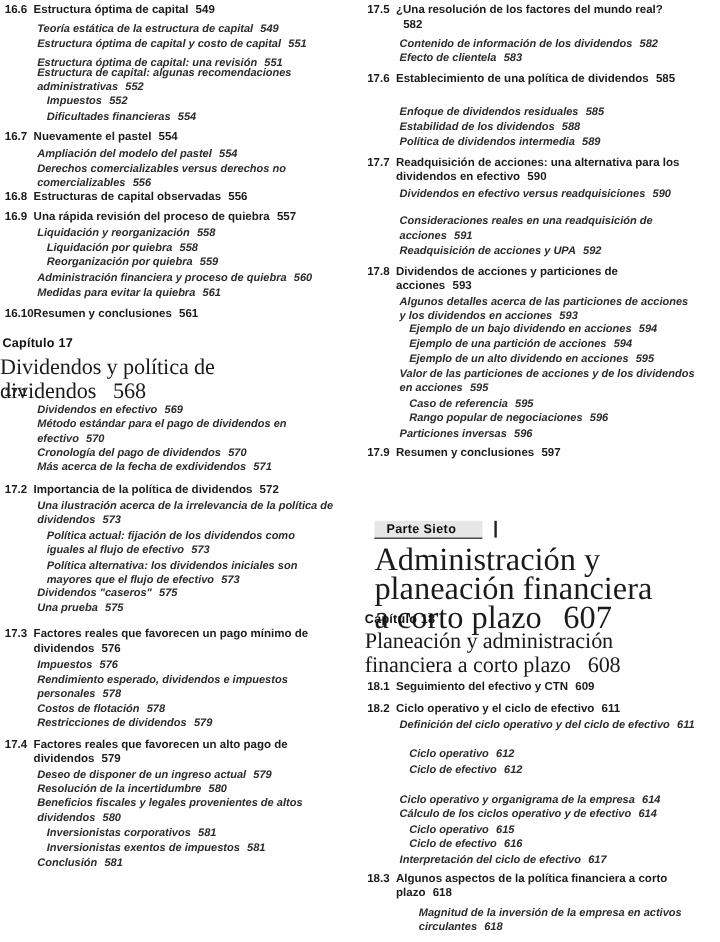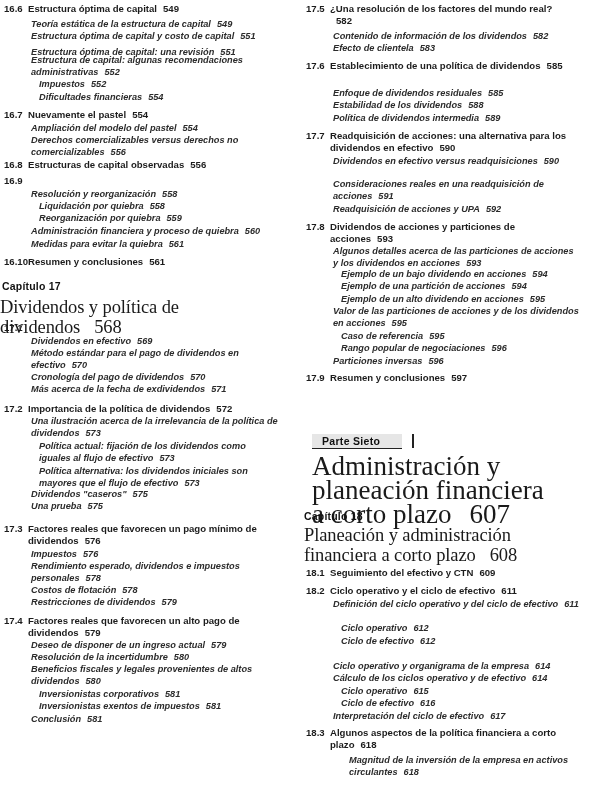--- a/index.html
+++ b/index.html
@@ -60,23 +60,24 @@
     </div>
     <div class="entry sub" style="top: 134px; left: 4px; width: 275px;">
       <span class="txt"><span>Derechos comercializables versus derechos no comercializables</span><span class="pg">556</span></span>
     </div>
     <div class="entry sec" style="top: 159px; left: 4px; width: 262px;">
       <span class="num">16.8</span>
       <span class="txt"><span>Estructuras de capital observadas</span><span class="pg">556</span></span>
     </div>
     <div class="entry sec" style="top: 175px; left: 4px; width: 262px;">
       <span class="num">16.9</span>
+      <span class="txt"><span>Una rápida revisión del proceso de quiebra</span><span class="pg">557</span></span>
     </div>
     <div class="entry sub" style="top: 188px; left: 4px; width: 275px;">
-      <span class="txt"><span>Resolución y reorganización</span><span class="pg">558</span></span>
+      <span class="txt"><span>Liquidación y reorganización</span><span class="pg">558</span></span>
     </div>
     <div class="entry sub sub2" style="top: 200px; left: 4px; width: 275px;">
       <span class="txt"><span>Liquidación por quiebra</span><span class="pg">558</span></span>
     </div>
     <div class="entry sub sub2" style="top: 212px; left: 4px; width: 275px;">
       <span class="txt"><span>Reorganización por quiebra</span><span class="pg">559</span></span>
     </div>
     <div class="entry sub" style="top: 225px; left: 4px; width: 275px;">
       <span class="txt"><span>Administración financiera y proceso de quiebra</span><span class="pg">560</span></span>
     </div>

